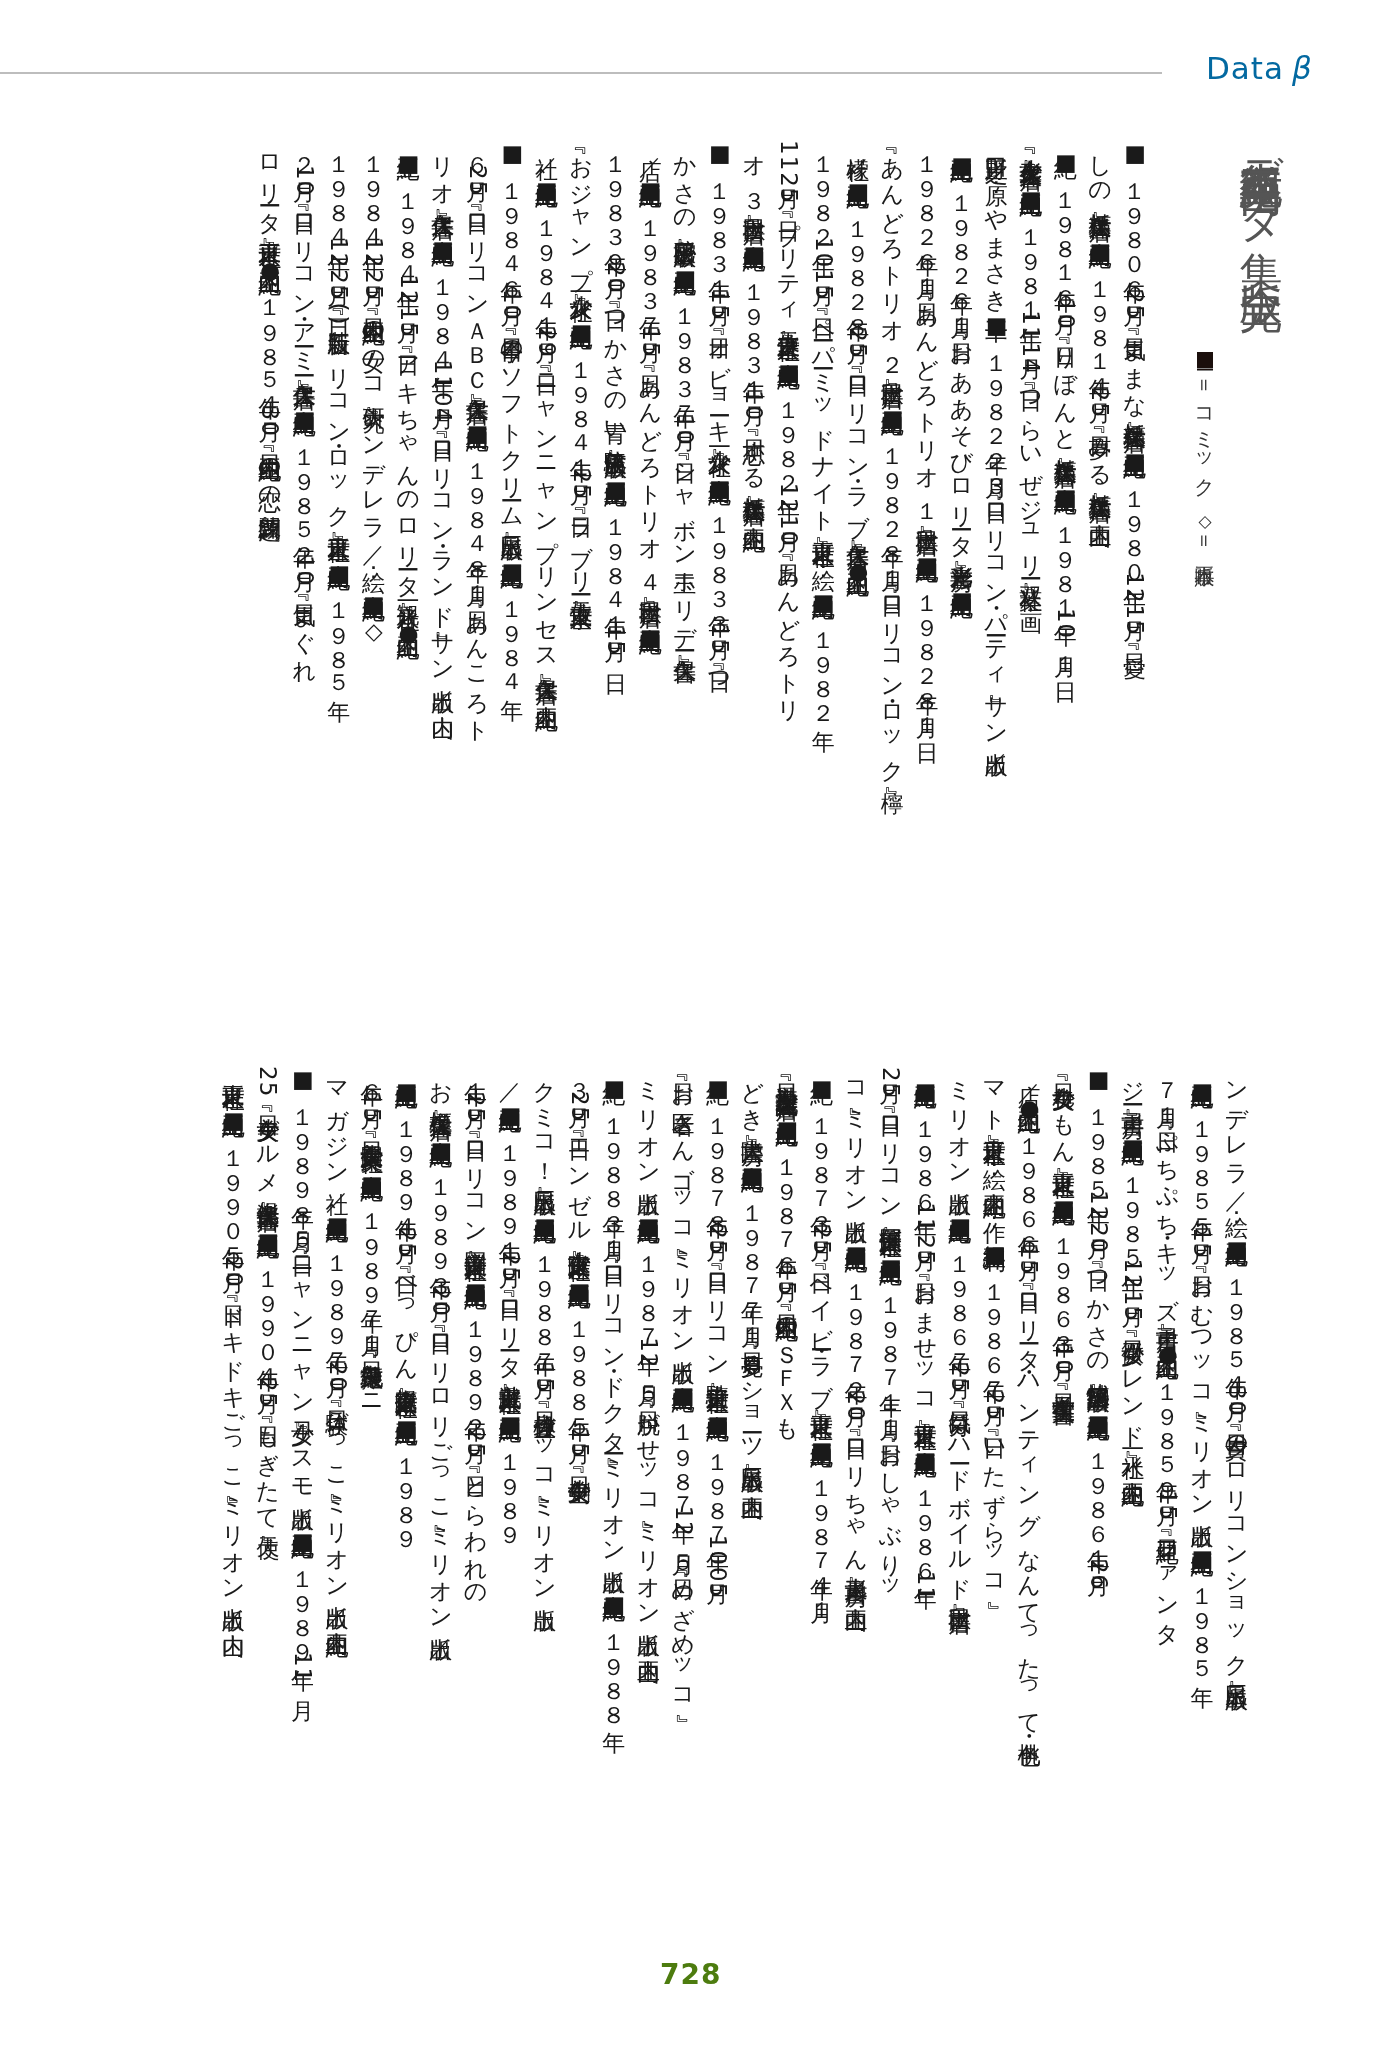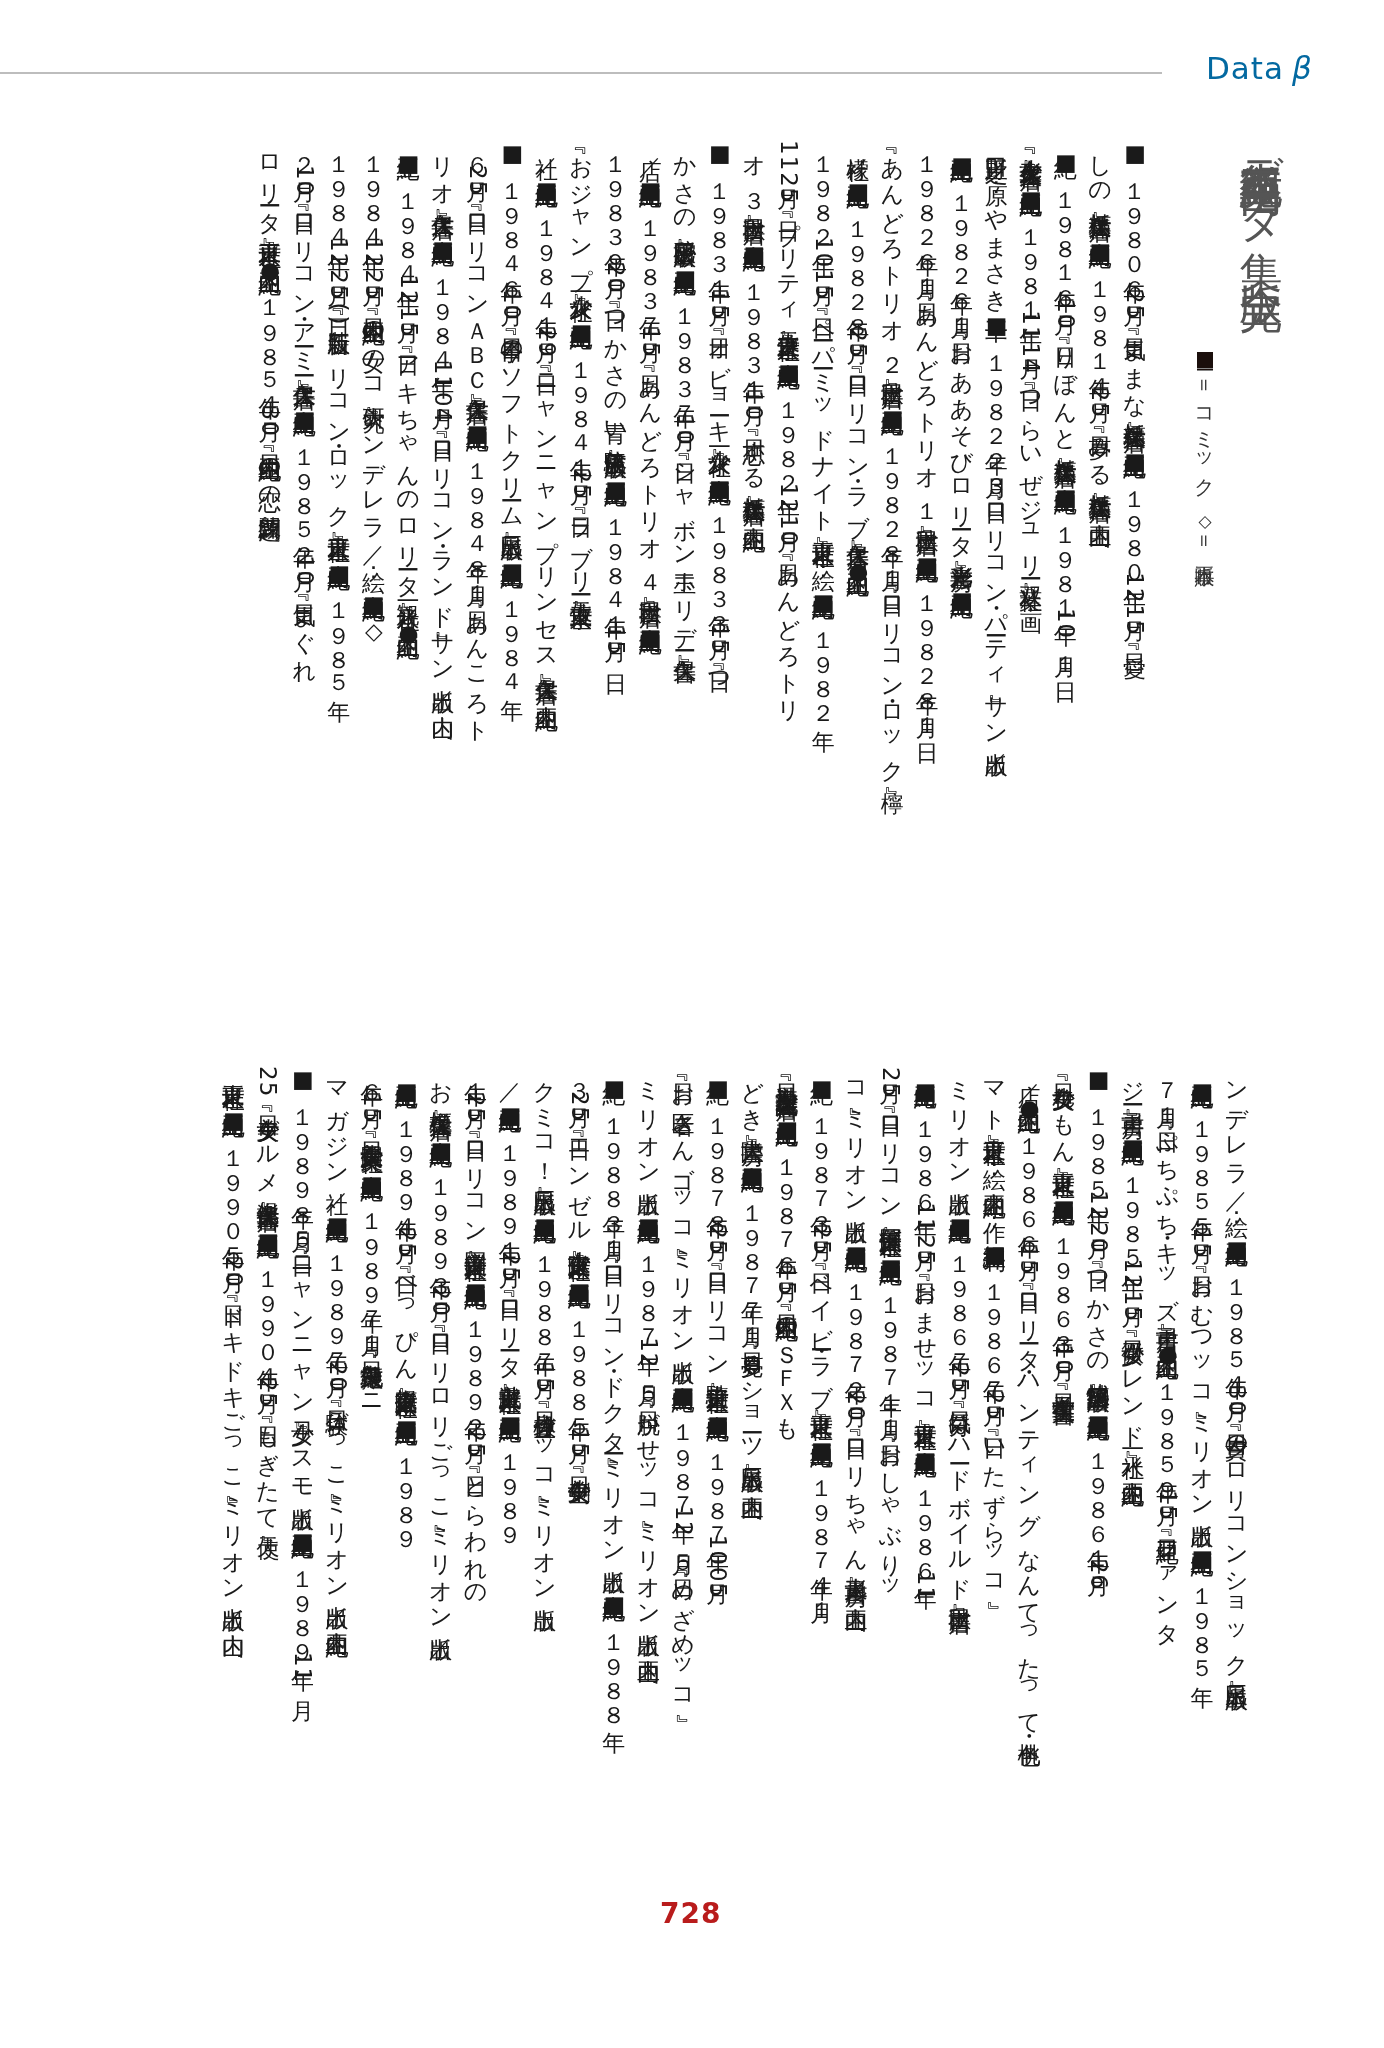--- a/index.html
+++ b/index.html
@@ -21,22 +21,22 @@
                        border-bottom:3px double #888; margin-bottom:4px; }
   .legend .sp { display:inline-block; height:24px; }
   .legend .sym-diamond { display:inline-block; font-size:17px; }
 
   .block { position:absolute; writing-mode:vertical-rl; font-size:23px; line-height:34.6px;
            letter-spacing:1px; white-space:nowrap; }
   .block .col { display:block; }
   #block-top { right:232px; top:140px; height:880px; }
   #block-bottom { right:130px; top:1066px; height:880px; }
 
-  .page-num { position:absolute; left:660px; top:1897px; font-family:"DejaVu Sans", sans-serif;
-              font-weight:bold; font-size:28px; color:#b91c1c; letter-spacing:1px; }
+  .page-num { position:absolute; left:660px; top:1958px; font-family:"DejaVu Sans", sans-serif;
+              font-weight:bold; font-size:28px; color:#4d7c0f; letter-spacing:1px; }
 </style>
 </head>
 <body>
 
 <div class="header-rule"></div>
 <div class="header-label"><span>Data</span><span class="beta">β</span></div>
 
 <div class="title"><span>内山亜紀単行本データ集</span><span class="gap"></span><span>完全版</span></div>
 
 <div class="legend">

